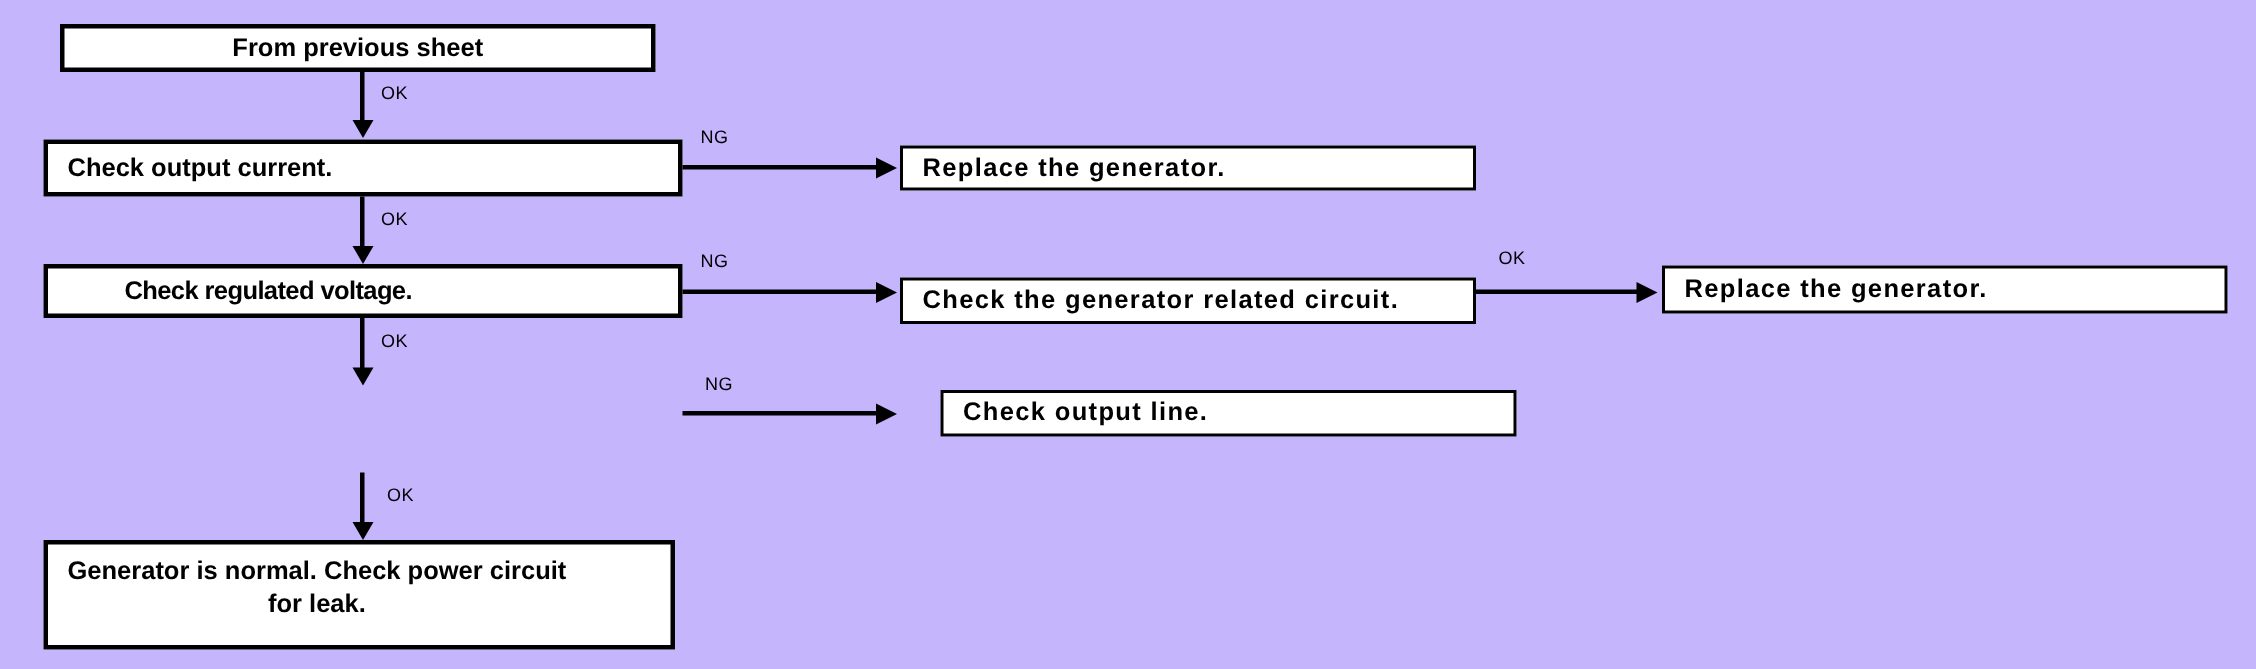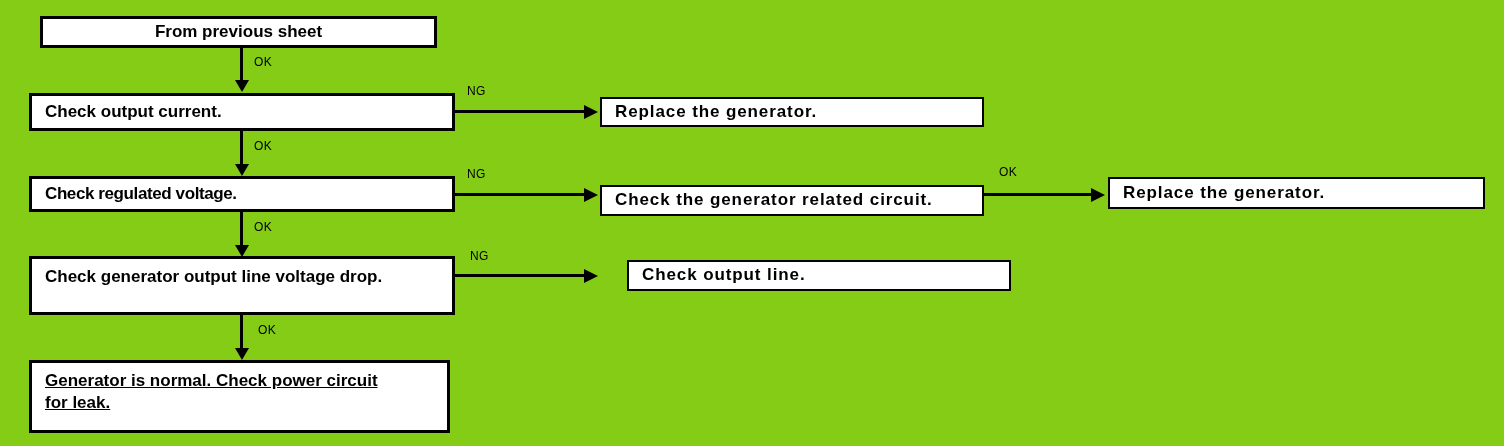--- a/index.html
+++ b/index.html
@@ -5,23 +5,24 @@
 <style>
   html, body {
     margin: 0;
     padding: 0;
     background: #ffffff;
   }
   #canvas {
     position: relative;
     width: 1504px;
     height: 446px;
-    background: #84cc16;
+    background: #c4b5fd;
     font-family: "Liberation Sans", "DejaVu Sans", sans-serif;
     overflow: hidden;
+    text-align: center;
   }
   
   .box {
     position: absolute;
     box-sizing: border-box;
     background: #ffffff;
     color: #000000;
     display: flex;
     align-items: center;
   }
@@ -47,21 +48,21 @@
   .pad-left .box-text {
     padding-left: 13px;
   }
   .top-align {
     align-items: flex-start;
   }
   .top-align .box-text {
     padding-top: 7px;
   }
   
-  .tight .box-text { letter-spacing: -0.4px; }
+  .tight .box-text { letter-spacing: -0.4px; margin-left: 38px; }
   .loose .box-text { letter-spacing: 0.9px; }
   
   .vline {
     position: absolute;
     width: 3px;
     background: #000000;
   }
   .hline {
     position: absolute;
     height: 3px;
@@ -116,29 +117,26 @@
   <div class="edge-label" style="left:254px; top:139px;">OK</div>
 
   <div class="box thick align-left pad-left tight" style="left:29px; top:176px; width:426px; height:36px;">
     <span class="box-text">Check regulated voltage.</span>
   </div>
 
   <div class="vline" style="left:240px; top:212px; height:36px;"></div>
   <div class="arrow-down" style="left:235px; top:245px;"></div>
   <div class="edge-label" style="left:254px; top:220px;">OK</div>
 
-  <div class="box thick align-left pad-left top-align" style="left:29px; top:256px; width:426px; height:59px;">
-    <span class="box-text">Check generator output line voltage drop.</span>
-  </div>
 
   <div class="vline" style="left:240px; top:315px; height:36px;"></div>
   <div class="arrow-down" style="left:235px; top:348px;"></div>
   <div class="edge-label" style="left:258px; top:323px;">OK</div>
 
-  <div class="box thick align-left pad-left top-align" style="left:29px; top:360px; width:421px; height:73px;text-decoration:underline;">
+  <div class="box thick align-left pad-left top-align" style="left:29px; top:360px; width:421px; height:73px;">
     <span class="box-text">Generator is normal. Check power circuit
 for leak.</span>
   </div>
 
   <div class="hline" style="left:455px; top:110px; width:135px;"></div>
   <div class="arrow-right" style="left:584px; top:105px;"></div>
   <div class="edge-label" style="left:467px; top:84px;">NG</div>
 
   <div class="box thin align-left pad-left loose" style="left:600px; top:97px; width:384px; height:30px;">
     <span class="box-text">Replace the generator.</span>

